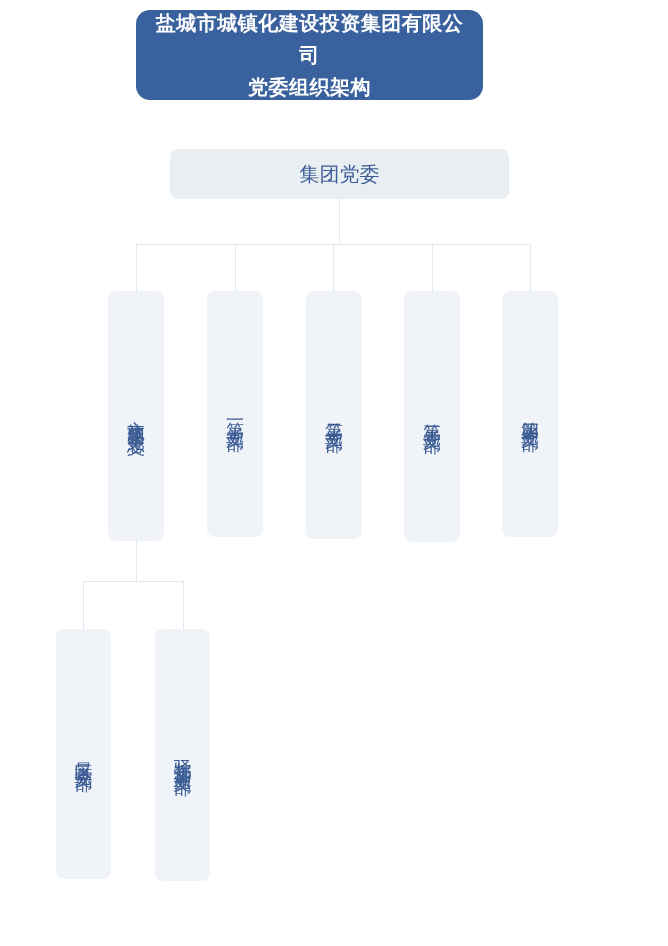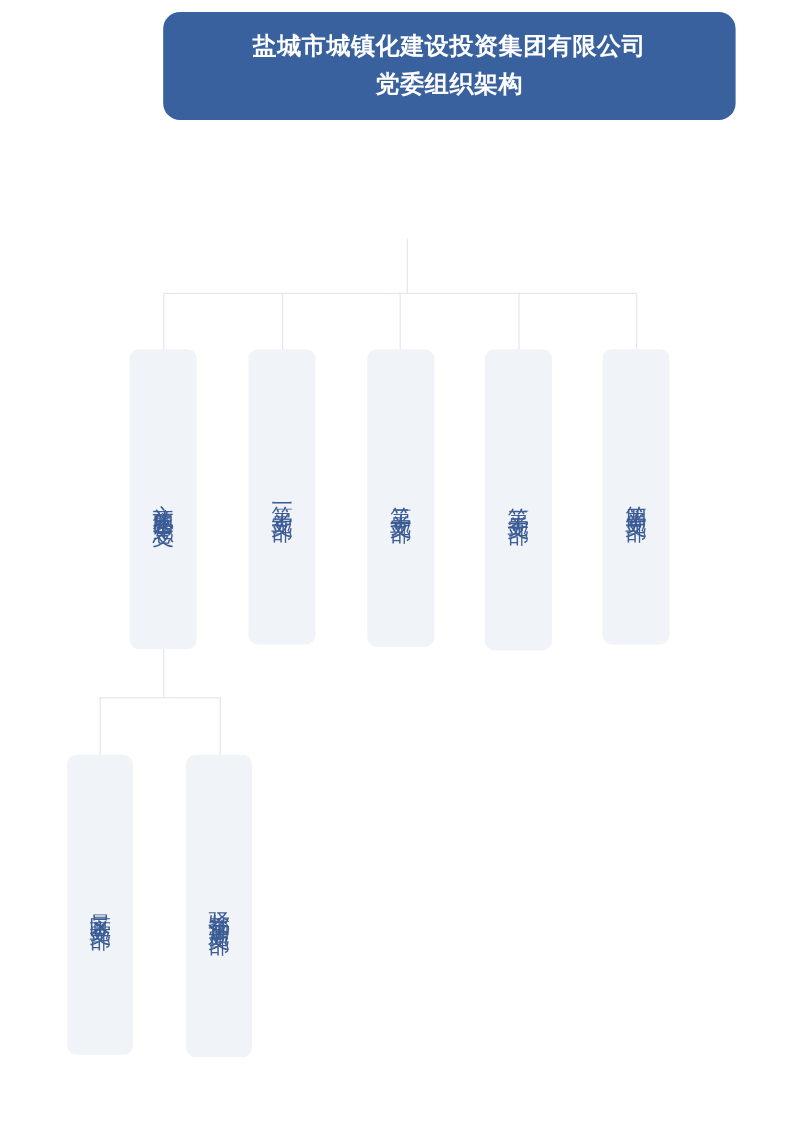--- a/index.html
+++ b/index.html
@@ -17,21 +17,21 @@
     height: 946px;
     background: #ffffff;
     overflow: hidden;
   }
 
   
   .title-banner {
     position: absolute;
     left: 136px;
     top: 10px;
-    width: 477px;
+    width: 347px;
     height: 90px;
     background: #39619E;
     border-radius: 14px;
     display: flex;
     align-items: center;
     justify-content: center;
     box-sizing: border-box;
     padding: 0 14px;
   }
   .title-banner-text {
@@ -86,20 +86,23 @@
 </head>
 <body>
 
 <div id="chart-root">
 
   <div class="title-banner">
     <div class="title-banner-text">盐城市城镇化建设投资集团有限公司
 党委组织架构</div>
   </div>
 
+  <div class="node level-1" style="left:170px; top:149px; width:339px; height:50px;">
+    <span class="node-label">集团党委</span>
+  </div>
 
   <div class="line v" style="left:339px; top:199px; height:45px;"></div>
 
   <div class="line h" style="left:136px; top:244px; width:394px;"></div>
 
   <div class="line v" style="left:136px; top:244px; height:47px;"></div>
   <div class="line v" style="left:235px; top:244px; height:47px;"></div>
   <div class="line v" style="left:333px; top:244px; height:47px;"></div>
   <div class="line v" style="left:432px; top:244px; height:47px;"></div>
   <div class="line v" style="left:530px; top:244px; height:47px;"></div>

